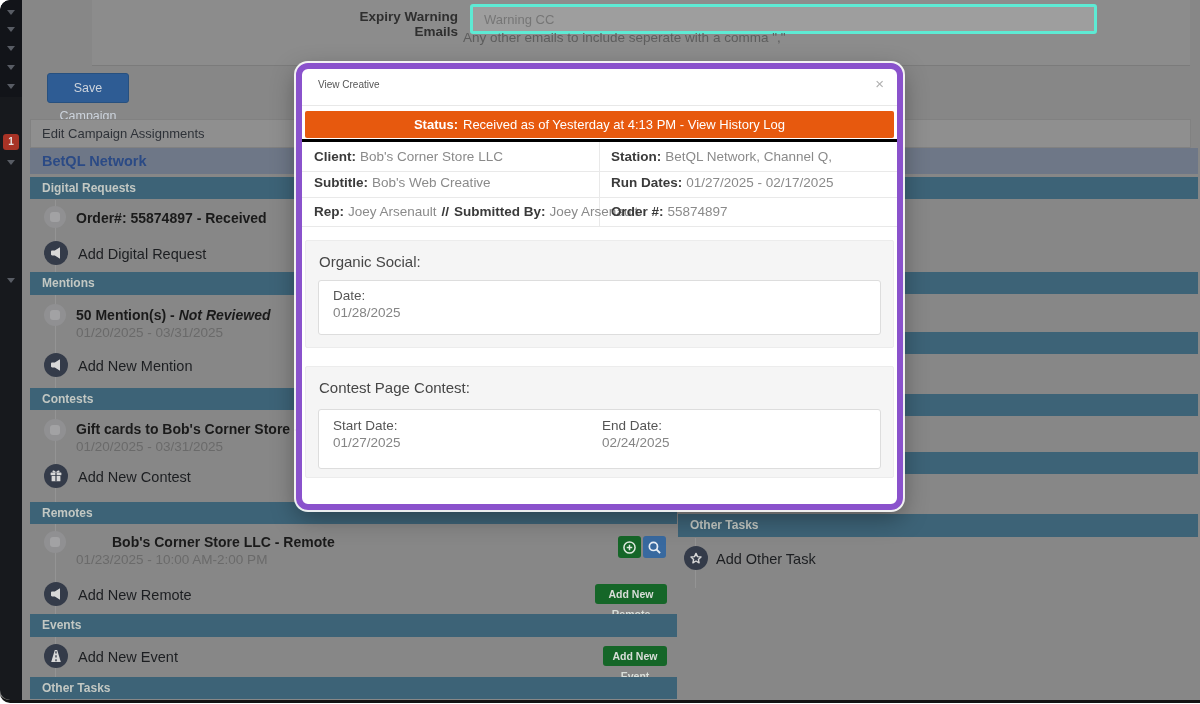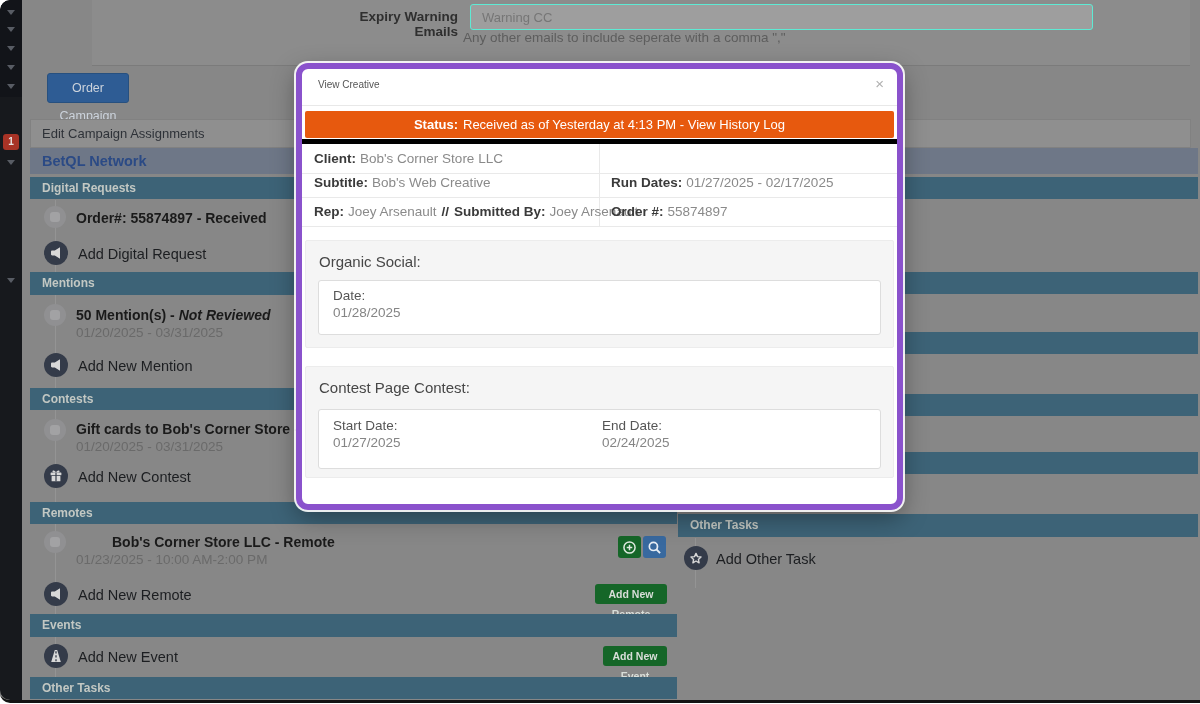--- a/index.html
+++ b/index.html
@@ -16,21 +16,21 @@
   html,body{width:1200px;height:704px;background:#ffffff;font-family:"Liberation Sans","DejaVu Sans",sans-serif;}
   .window{position:absolute;left:0;top:0;width:1200px;height:700px;background:#878787;border-radius:10px;overflow:hidden;border-bottom:3px solid #141414;padding-left:20px;}
   
   .sidebar{position:absolute;left:0;top:0;width:22px;height:700px;background:#17191d;border-radius:10px 0 0 10px;}
   .sidebar-top{position:absolute;left:0;top:0;width:22px;height:97px;background:#121419;border-radius:10px 0 0 0;}
   .caret{position:absolute;left:7px;width:0;height:0;border-left:4px solid transparent;border-right:4px solid transparent;border-top:5px solid #585c64;}
   .badge{position:absolute;left:3px;top:134px;width:16px;height:16px;background:var(--badge-red);border-radius:3px;color:#e8e2e0;font-size:10px;font-weight:700;text-align:center;line-height:16px;}
   
   .card-top{position:absolute;left:92px;top:0;width:1098px;height:65px;background:#8c8c8c;border-bottom:1px solid #7b7b7b;}
   .expiry-label{position:absolute;left:340px;top:9px;width:118px;text-align:right;font-size:13.5px;font-weight:700;color:#2f2f2f;}
-  .cc-input{position:absolute;left:470px;top:4px;width:610px;height:24px;background:#9e9e9e;border:1px solid #5eead4;border-radius:3px;padding-left:11px;font-size:13px;color:#3a3a3a;font-family:inherit;}
+  .cc-input{position:absolute;left:470px;top:4px;width:610px;height:24px;background:#9e9e9e;border:3px solid #5eead4;border-radius:3px;padding-left:11px;font-size:13px;color:#3a3a3a;font-family:inherit;}
   .cc-input::placeholder{color:#767676;opacity:1;}
   .helper{position:absolute;left:463px;top:30px;font-size:13.5px;color:#5d5d5d;}
   .save-btn{position:absolute;left:47px;top:73px;width:80px;height:28px;background:var(--save-button-blue);border:1px solid #27507f;border-radius:3px;color:#ccd3dc;font-size:12.5px;text-align:center;line-height:28px;cursor:pointer;}
   .edit-bar{position:absolute;left:30px;top:119px;width:1148px;height:27px;background:#8f8f8f;border:1px solid #818181;color:#2e3238;font-size:13px;line-height:27px;padding-left:11px;}
   
   .station-bar{position:absolute;height:26px;background:var(--station-bar-slate);}
   .station-bar .st-name{margin-left:12px;font-size:14.5px;font-weight:700;color:#2b4a85;line-height:26px;}
   .secbar{position:absolute;background:var(--section-bar-teal);color:#c3c8c3;font-size:12px;font-weight:700;padding-left:12px;box-sizing:border-box;}
   .timeline{position:absolute;width:1px;background:#949494;}
   .item-title{position:absolute;font-size:14px;font-weight:600;color:#1a1a1a;white-space:nowrap;}
@@ -46,21 +46,21 @@
   .blue{background:var(--search-button-blue);}
   .pill-btn{position:absolute;height:20px;background:var(--add-button-green);border-radius:3px;color:#d9ded9;font-size:10.5px;font-weight:700;text-align:center;line-height:20px;cursor:pointer;}
   
   .modal{position:absolute;left:296px;top:63px;width:595px;height:435px;background:#ffffff;border:6px solid var(--highlight-purple);border-radius:12px;box-shadow:0 0 0 2px rgba(255,255,255,.9),0 8px 24px rgba(0,0,0,.35);z-index:20;}
   .m-head{position:absolute;left:0;top:0;width:595px;height:36px;border-bottom:1px solid #e8e8e8;}
   .m-title{position:absolute;left:16px;top:10px;font-size:10px;color:#555555;}
   .m-close{position:absolute;right:13px;top:6px;font-size:15px;color:#b0b0b0;cursor:pointer;}
   .m-status{position:absolute;left:3px;top:42px;width:589px;height:27px;background:var(--modal-accent-orange);border-radius:2px;text-align:center;line-height:27px;color:#ffffff;font-size:13px;cursor:pointer;}
   .m-status .s-lbl{font-weight:700;margin-right:5px;}
   .mrow{position:absolute;left:0;width:595px;height:29px;border-bottom:1px solid #e9e9e9;}
-  .mrow.first{border-top:5px solid #000000;}
+  .mrow.first{border-top:3px solid #000000;}
   .mdiv{position:absolute;left:297px;top:0;width:1px;height:29px;background:#e9e9e9;}
   .cell{position:absolute;top:7px;font-size:13.5px;white-space:nowrap;}
   .cell.l{left:12px;} .cell.r{left:309px;}
   .lbl{font-weight:700;color:#3a3a3a;margin-right:4px;}
   .val{color:#8a8a8a;margin-right:5px;}
   .sep{font-weight:700;color:#3a3a3a;margin-right:5px;}
   .panel{position:absolute;left:3px;width:587px;background:#f5f5f5;border:1px solid #ececec;border-radius:2px;}
   .p-head{position:absolute;left:13px;top:12px;font-size:15px;color:#474747;}
   .p-inner{position:absolute;left:12px;background:#ffffff;border:1px solid #dddddd;border-radius:3px;}
   .f-lbl{position:absolute;font-size:13.5px;color:#555555;}
@@ -68,21 +68,21 @@
 </style>
 </head>
 <body>
 
 <div class="window">
 
   <div class="card-top"></div>
   <div class="expiry-label">Expiry Warning Emails</div>
   <input class="cc-input" placeholder="Warning CC" style="">
   <div class="helper">Any other emails to include seperate with a comma ","</div>
-  <div class="save-btn">Order Campaign</div>
+  <div class="save-btn">Save Campaign</div>
 
   <div class="edit-bar">Edit Campaign Assignments</div>
 
   <div class="timeline" style="left:55px;top:200px;height:500px;"></div>
   <div class="timeline" style="left:695px;top:538px;height:50px;"></div>
 
   <div class="station-bar" style="left:30px;top:148px;width:647px;">
     <span class="st-name">BetQL Network</span>
   </div>
 
@@ -198,20 +198,21 @@
       <div class="m-close">×</div>
     </div>
 
     <div class="m-status">
       <span class="s-lbl">Status:</span><span>Received as of Yesterday at 4:13 PM - View History Log</span>
     </div>
 
     <div class="mrow first" style="top:70px;">
       <div class="mdiv"></div>
       <div class="cell l"><span class="lbl">Client:</span><span class="val">Bob's Corner Store LLC</span></div>
+      <div class="cell r"><span class="lbl">Station:</span><span class="val">BetQL Network, Channel Q,</span></div>
     </div>
     <div class="mrow" style="top:99px;">
       <div class="mdiv"></div>
       <div class="cell l"><span class="lbl">Subtitle:</span><span class="val">Bob's Web Creative</span></div>
       <div class="cell r"><span class="lbl">Run Dates:</span><span class="val">01/27/2025 - 02/17/2025</span></div>
     </div>
     <div class="mrow" style="top:128px;">
       <div class="mdiv"></div>
       <div class="cell l">
         <span class="lbl">Rep:</span><span class="val">Joey Arsenault</span><span class="sep">//</span><span class="lbl">Submitted By:</span><span class="val">Joey Arsenault</span>

